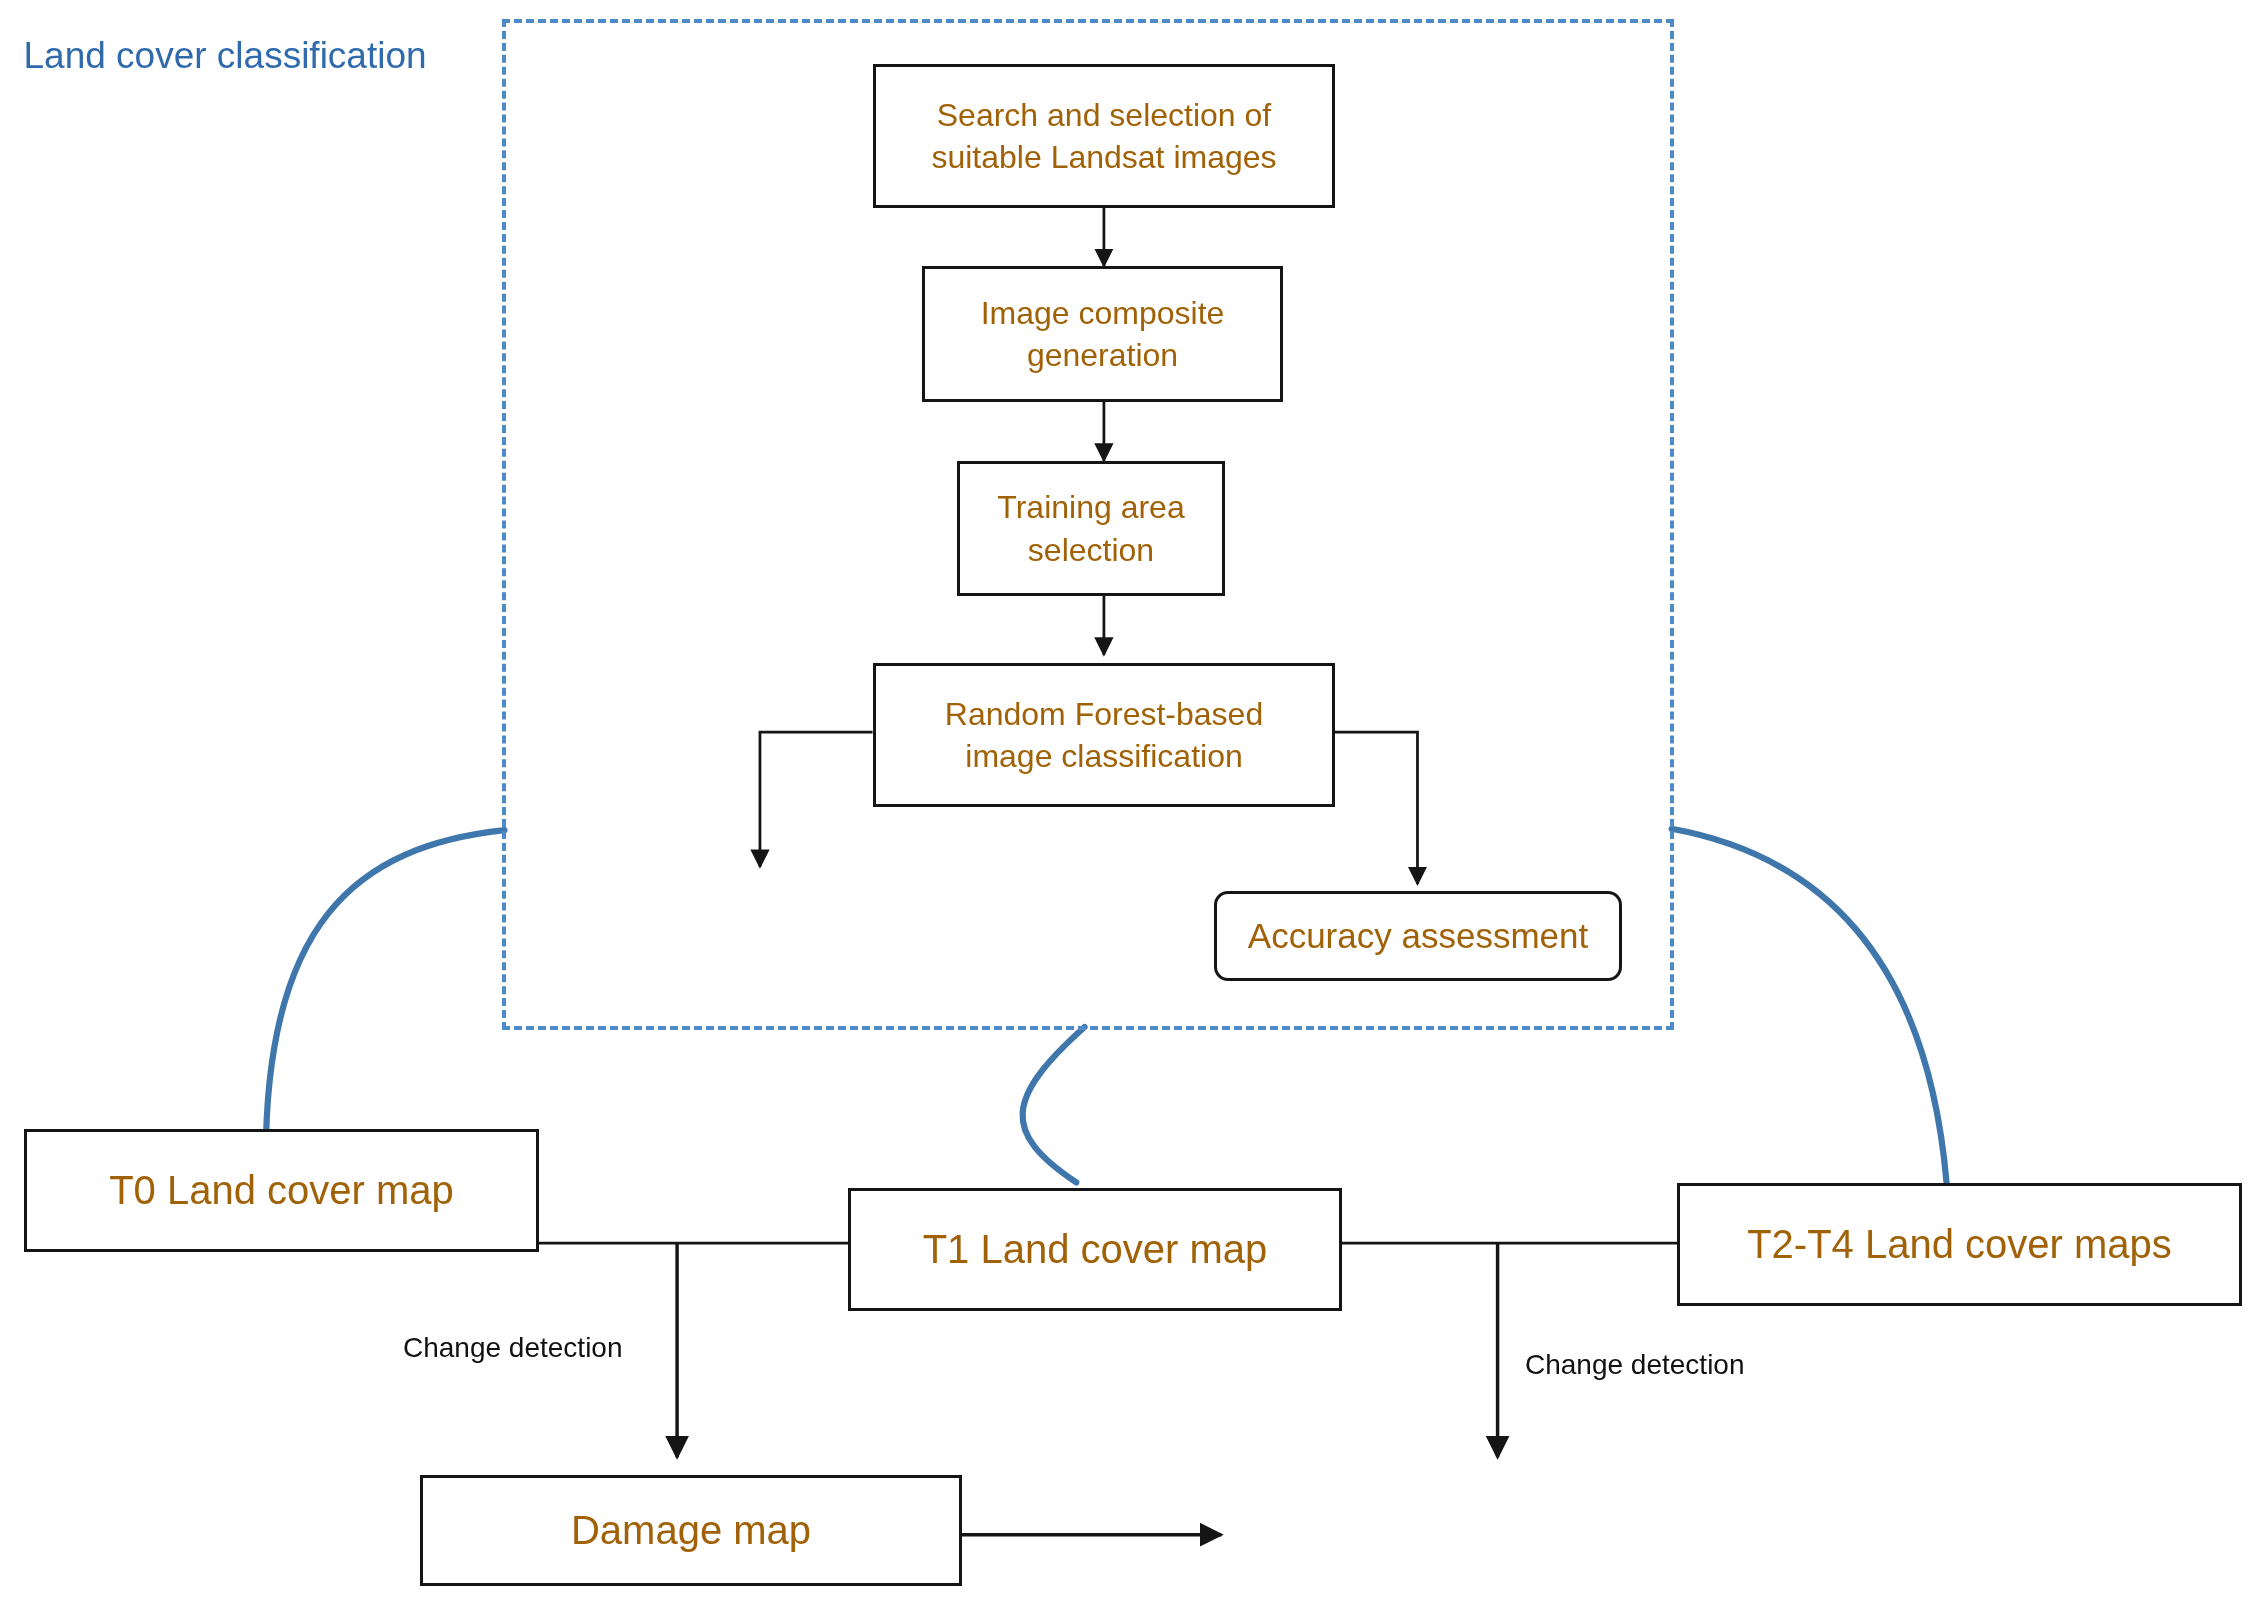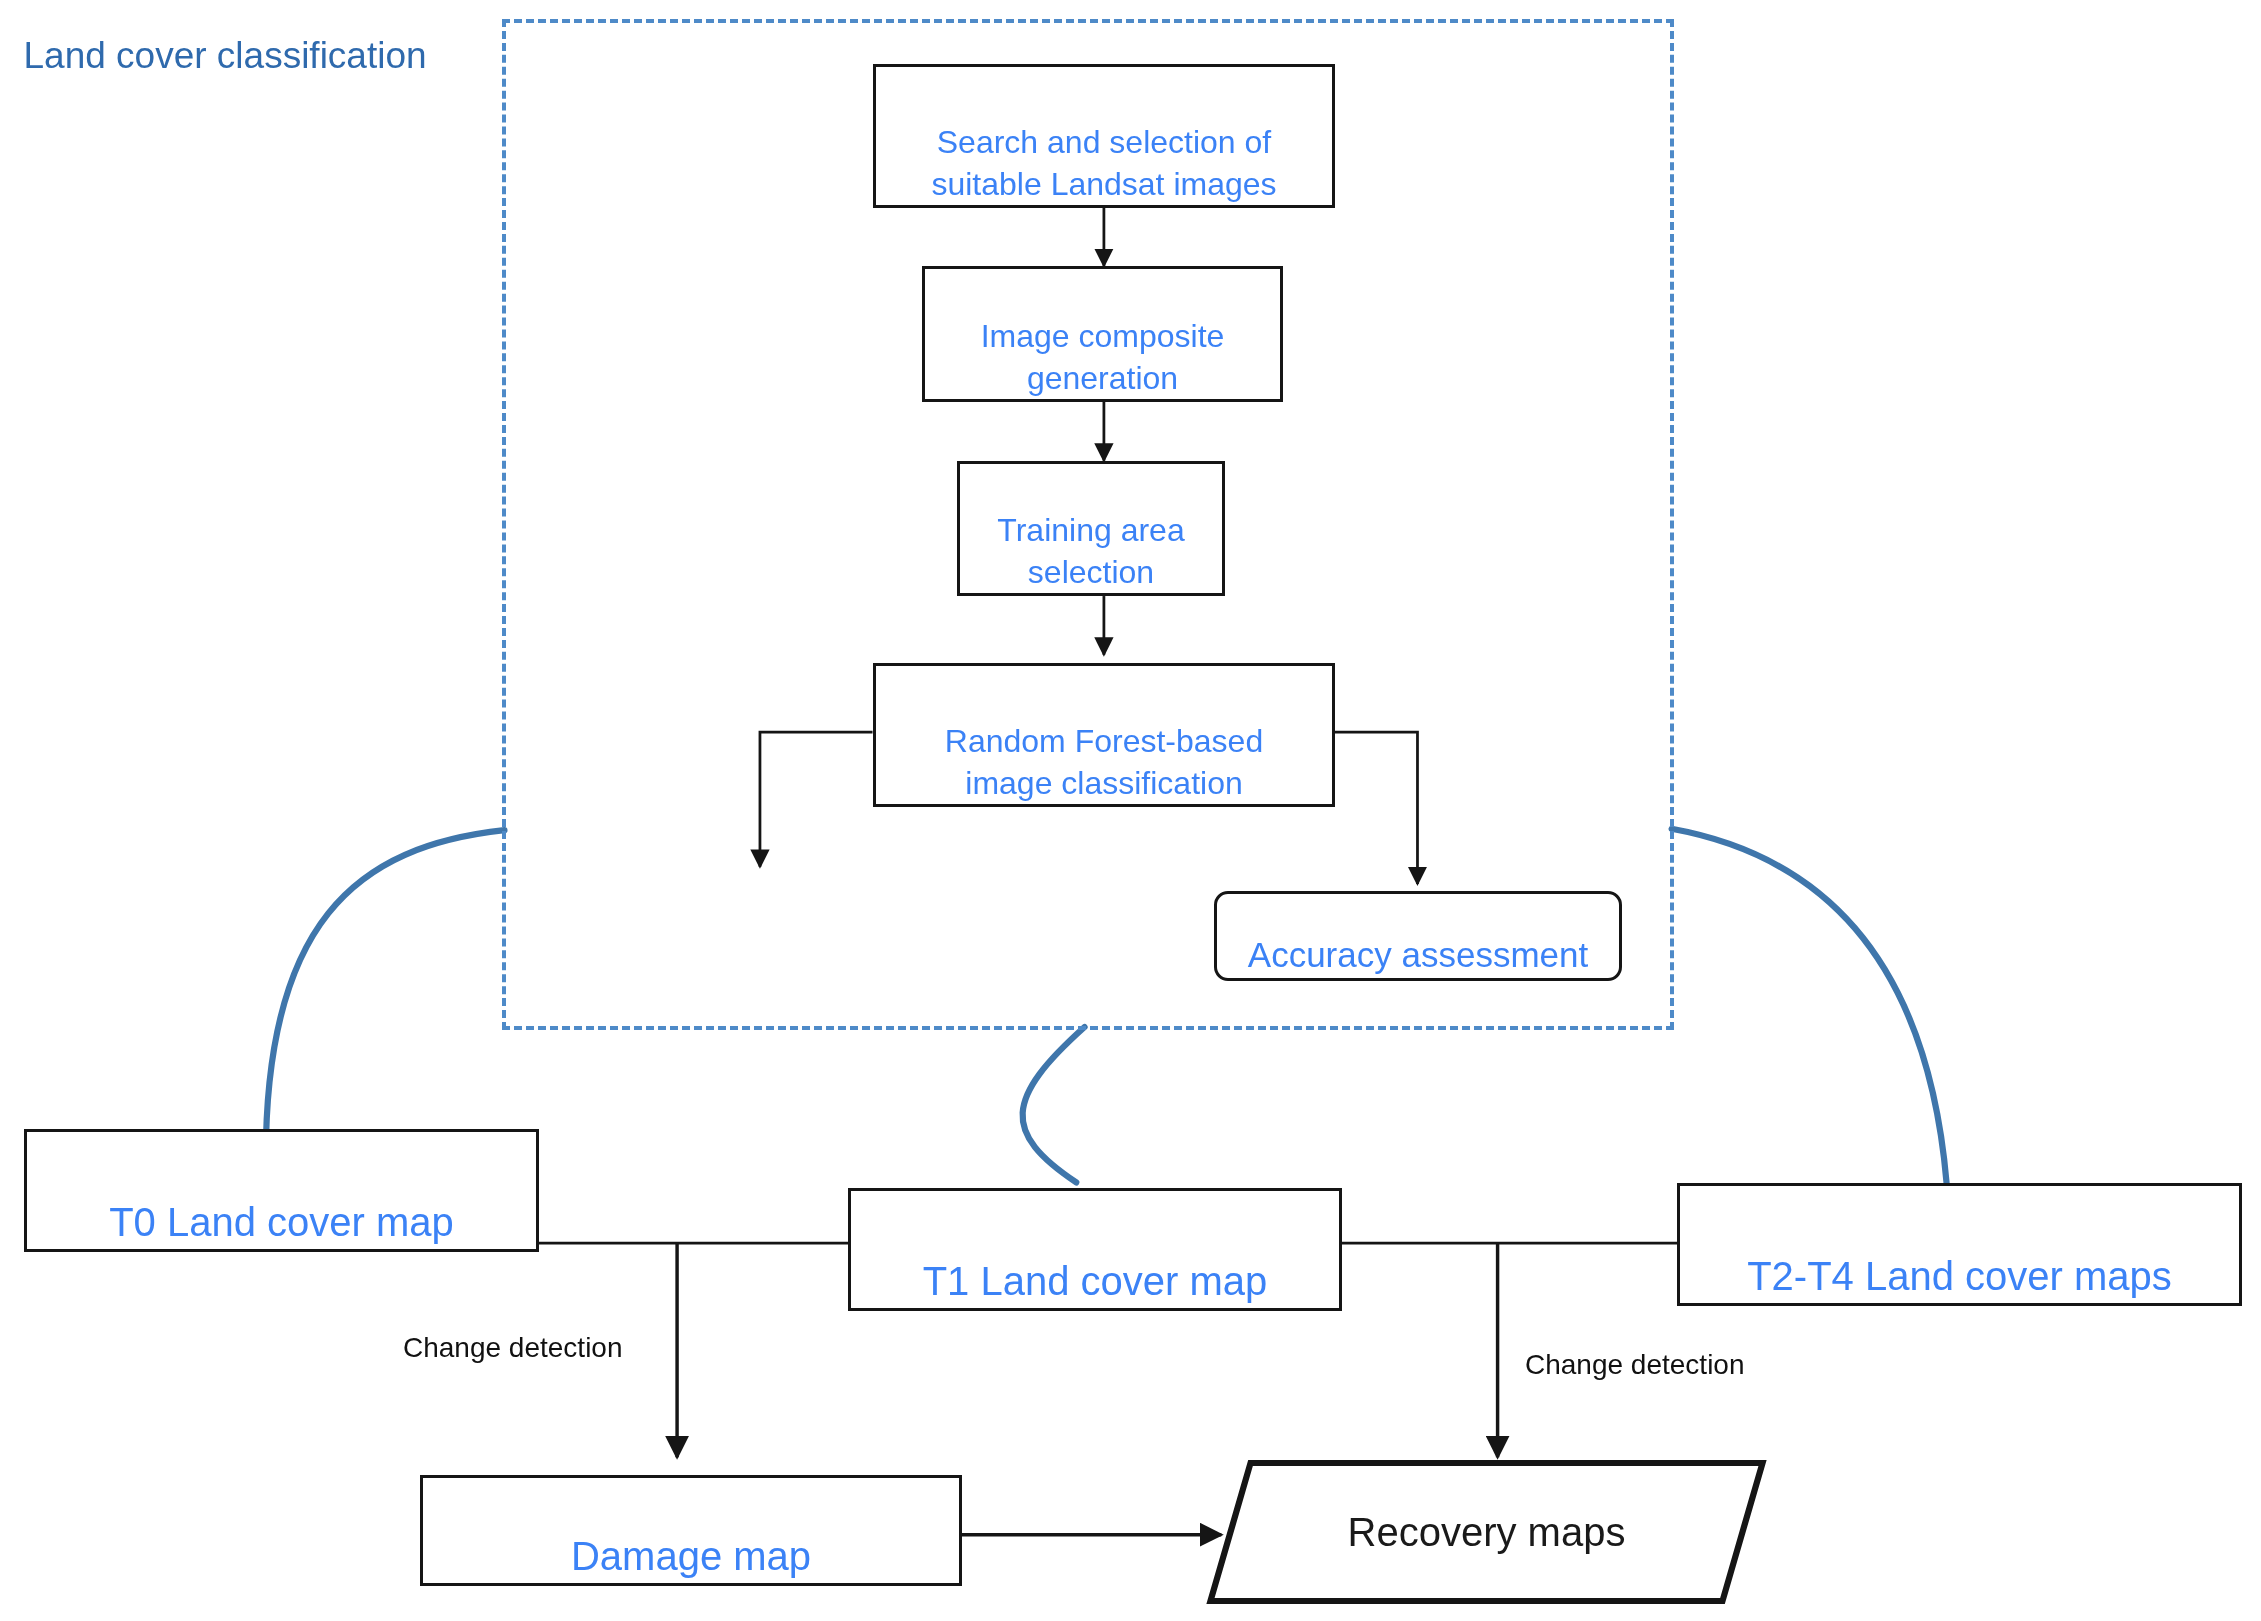--- a/index.html
+++ b/index.html
@@ -21,24 +21,24 @@
     position: absolute;
     left: 0;
     top: 0;
     width: 2261px;
     height: 1621px;
   }
   .node {
     position: absolute;
     box-sizing: border-box;
     display: flex;
-    align-items: flex-end;
+    align-items: center;
     justify-content: center;
     text-align: center;
-    color: #3b82f6;
+    color: #a16207;
     background: #ffffff;
     z-index: 5;
   }
   .node.rect {
     border: 3.5px solid #151515;
   }
   .node-label {
     display: block;
     line-height: 1.32;
     padding: 0 7px;
@@ -191,21 +191,15 @@
   </div>
 
   <div class="edge-label" style="left:403px; top:1332px; font-size:28px;">Change detection</div>
 
   <div class="edge-label" style="left:1525px; top:1349px; font-size:28px;">Change detection</div>
 
   <div class="node rect" style="left:420px; top:1475px; width:542px; height:111px; font-size:40px;">
     <span class="node-label">Damage map</span>
   </div>
 
-  <div class="para-wrap" style="left:1210px; top:1463px; width:553px; height:138px;">
-    <svg width="553" height="138" viewBox="0 0 800 200" xmlns="http://www.w3.org/2000/svg">
-      <polygon points="58,0 800,0 742,200 0,200" fill="#ffffff" stroke="#151515" stroke-width="9"></polygon>
-    </svg>
-    <div class="para-text" style="font-size:40px;">Recovery maps</div>
-  </div>
 
 </div>
 
 
 </body></html>

